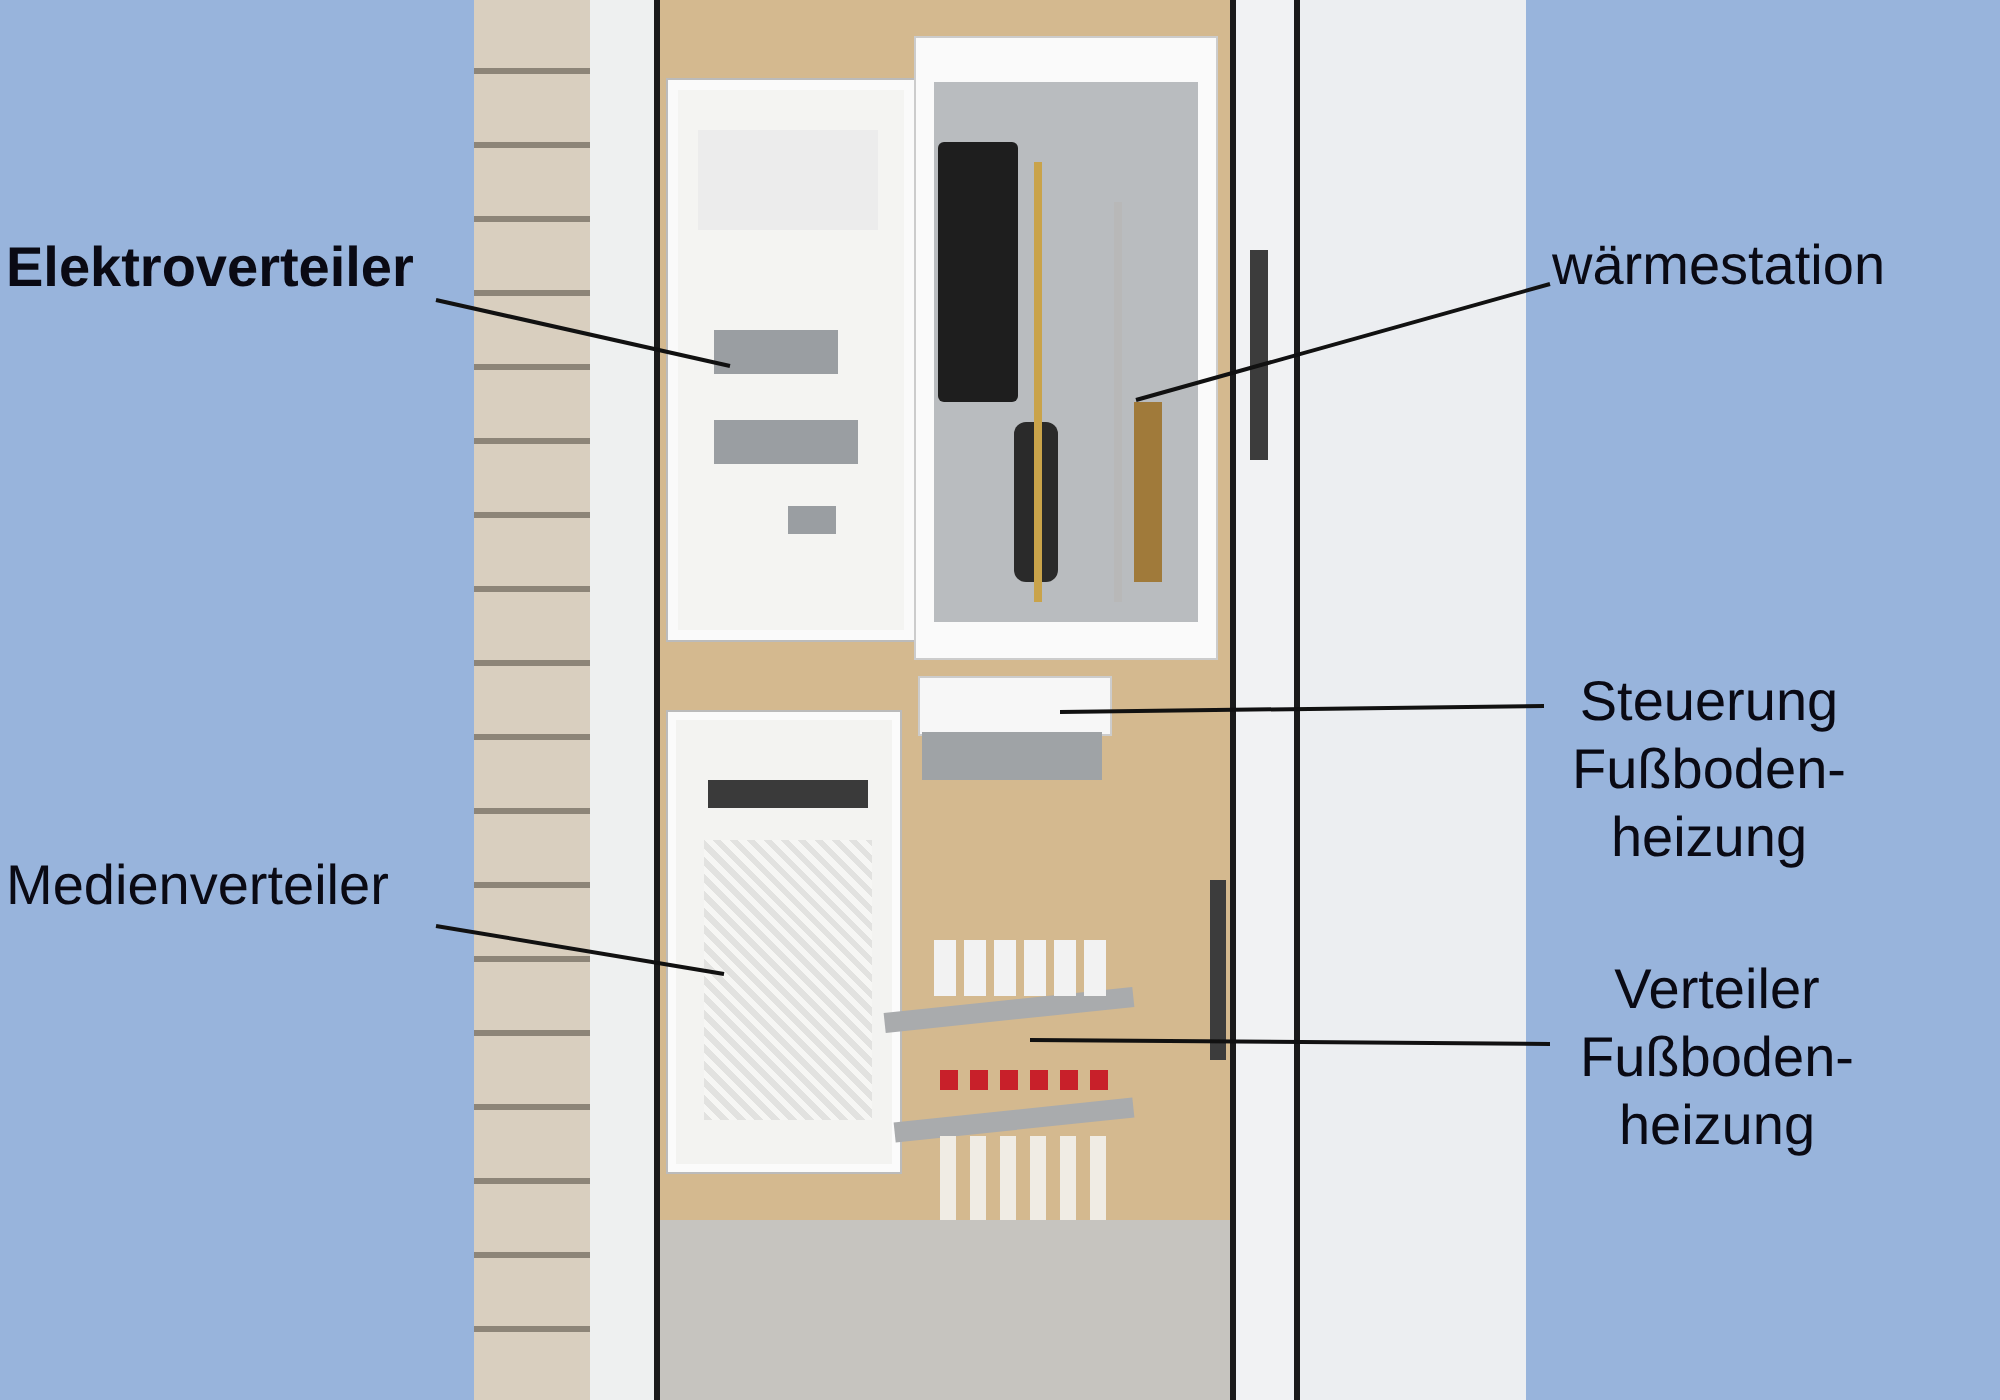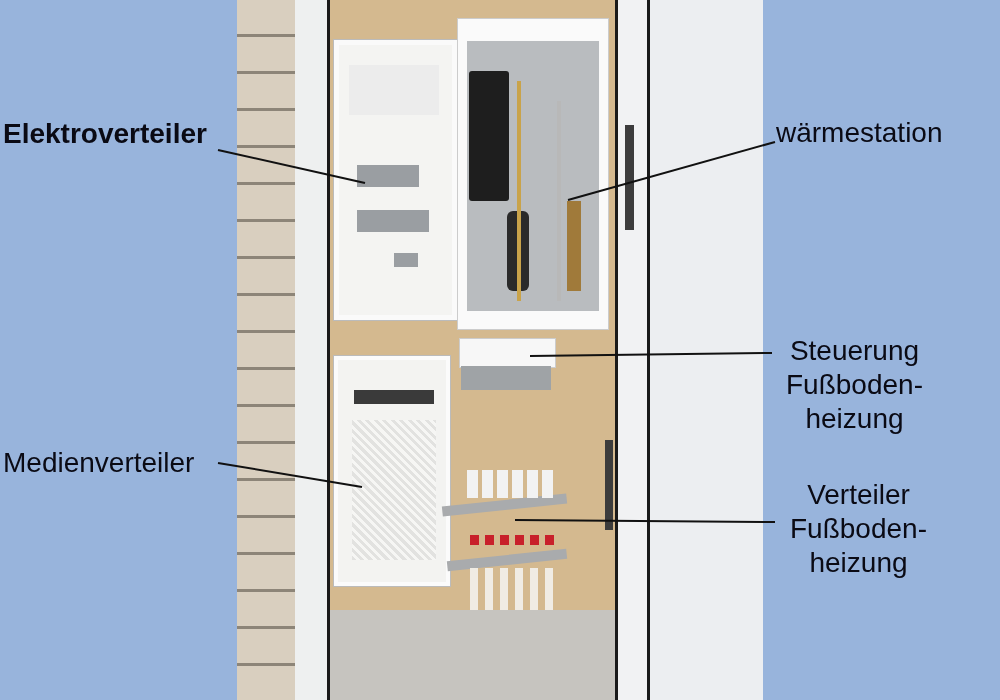--- a/index.html
+++ b/index.html
@@ -77,21 +77,21 @@
 <div class="label" style="left:776px;top:116px;">
   <div>wärmestation</div>
 </div>
 
 <div class="label" style="left:786px;top:334px;">
   <div>Steuerung</div>
   <div>Fußboden-</div>
   <div>heizung</div>
 </div>
 
-<div class="label left" style="left:3px;top:426px;margin-top:20px;">
+<div class="label left" style="left:3px;top:426px;">
   <div>Medienverteiler</div>
 </div>
 
 <div class="label" style="left:790px;top:478px;">
   <div>Verteiler</div>
   <div>Fußboden-</div>
   <div>heizung</div>
 </div>
 
 </body></html>

